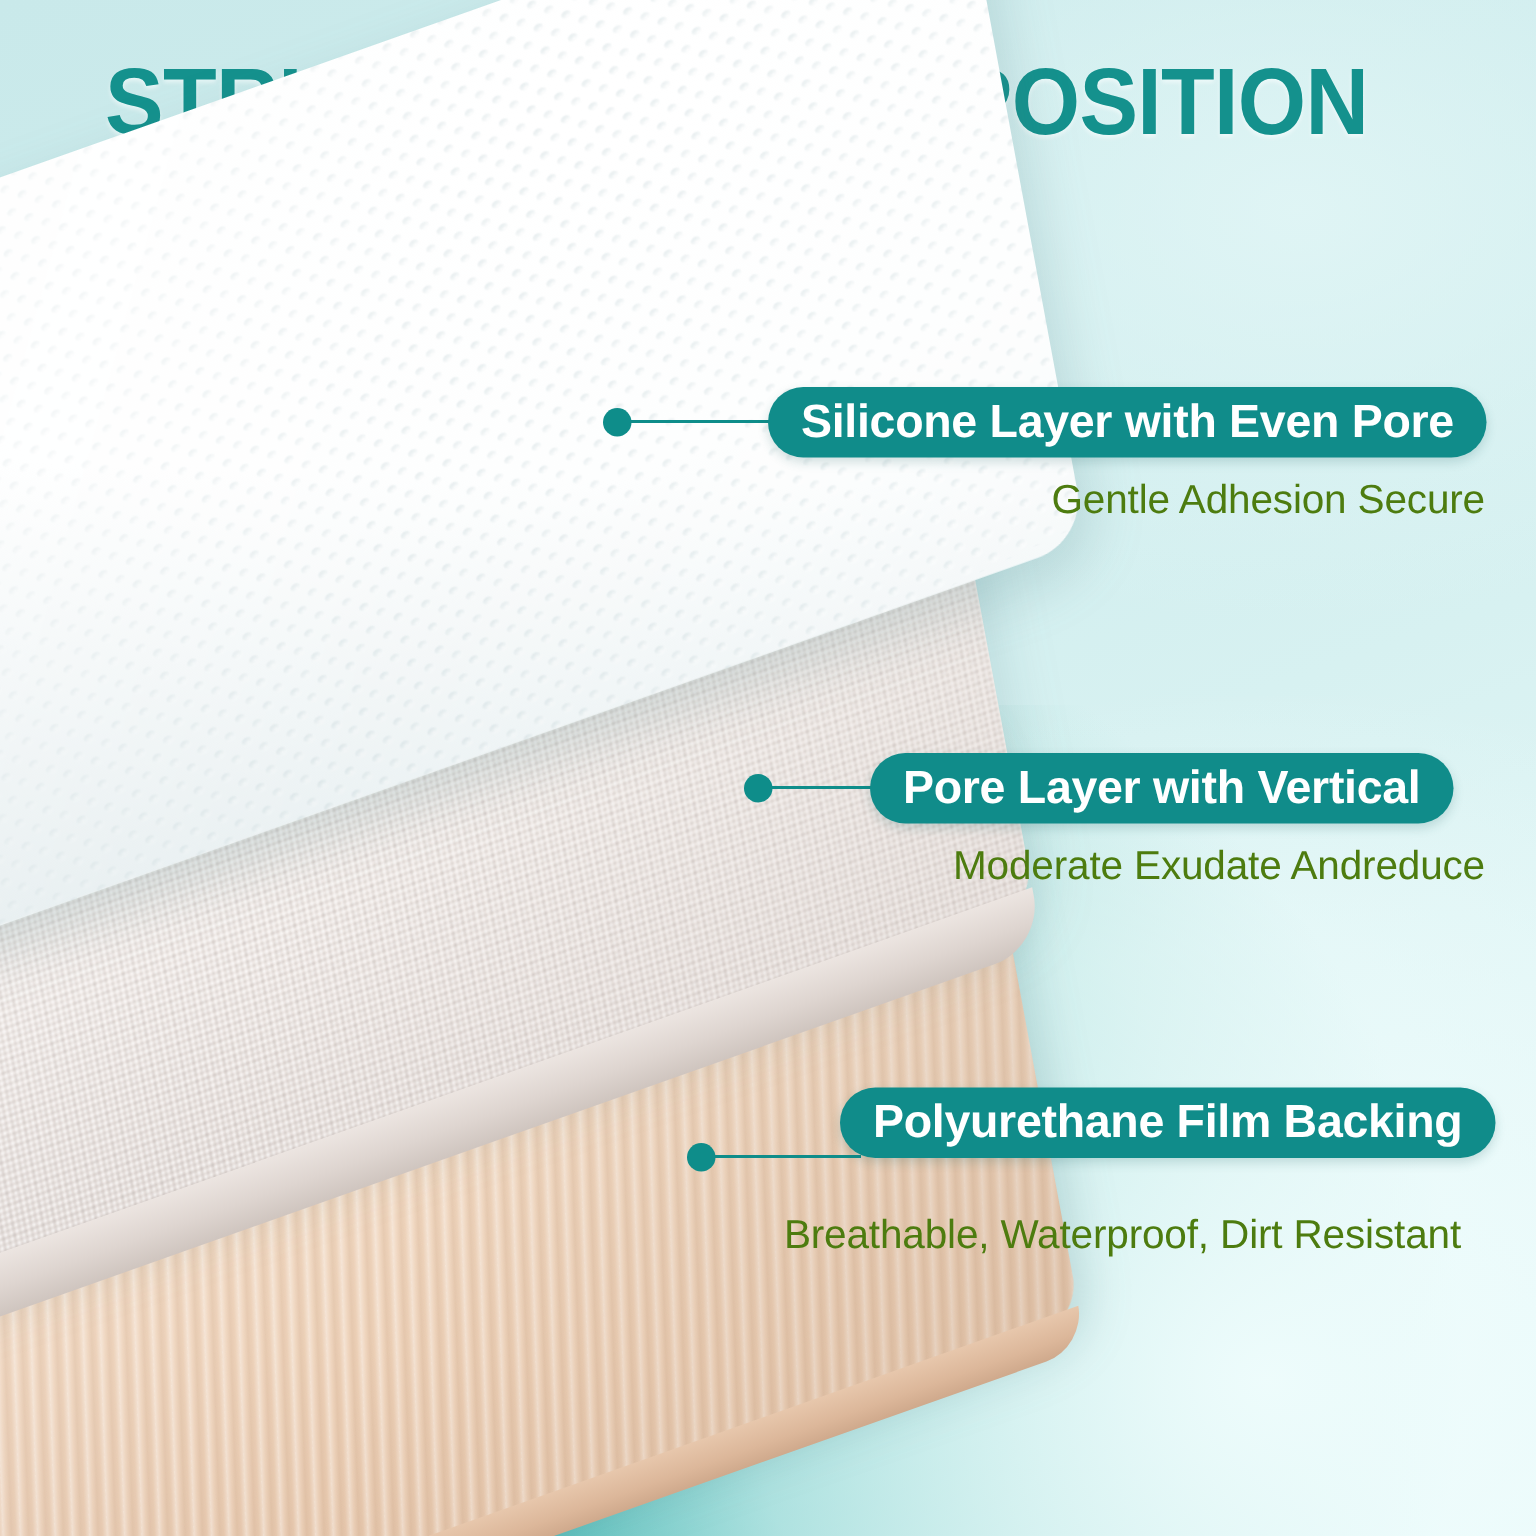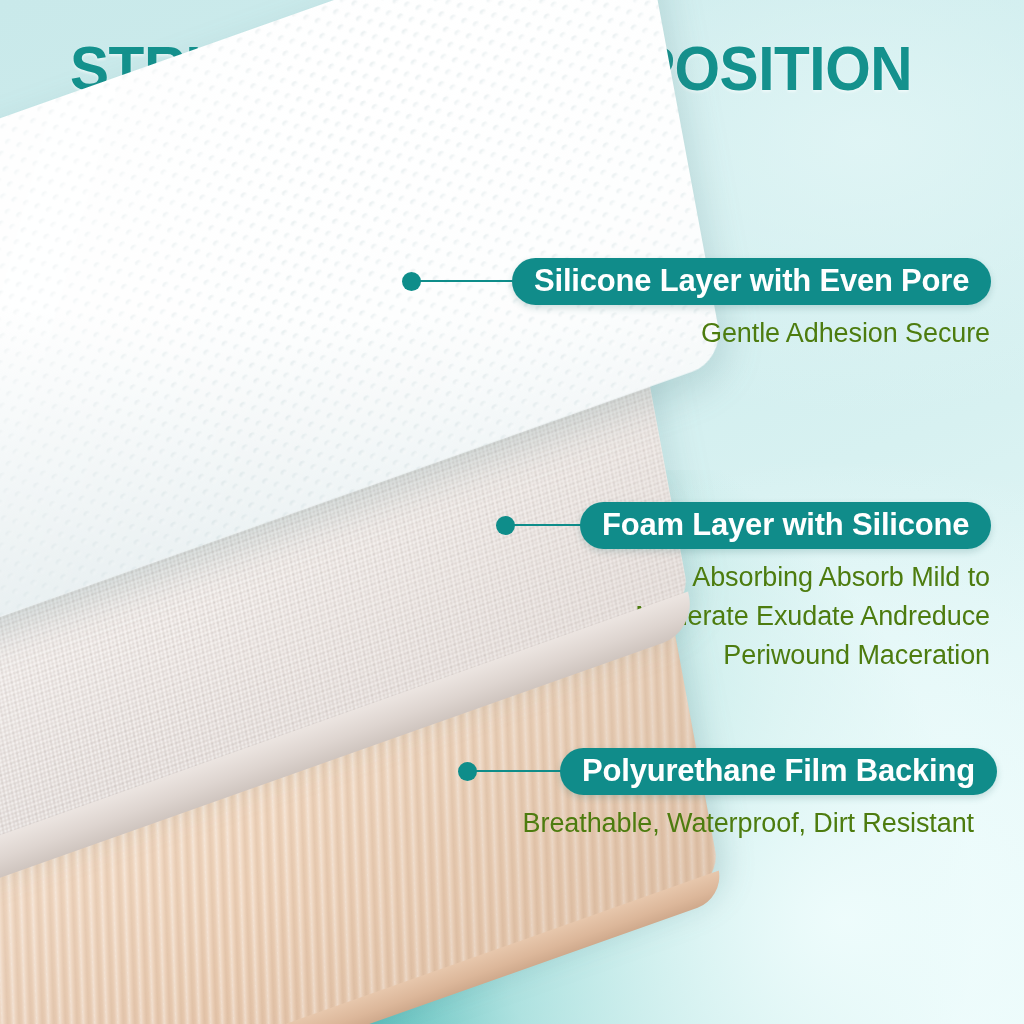--- a/index.html
+++ b/index.html
@@ -233,33 +233,31 @@
     </div>
     <div class="sub" style="left:560px;top:314px;width:430px;">
       <div>Gentle Adhesion Secure</div>
     </div>
   </div>
 
   <div class="callout">
     <div class="dot" style="left:496px;top:516px;"></div>
     <div class="leader" style="left:512px;top:524px;width:92px;"></div>
     <div class="pill" style="left:580px;top:502px;">
-      <span>Foam Layer with Silicone</span>
+      <span>Pore Layer with Vertical</span>
     </div>
     <div class="sub" style="left:540px;top:558px;width:450px;">
-      <div>Absorbing Absorb Mild to</div>
       <div>Moderate Exudate Andreduce</div>
-      <div>Periwound Maceration</div>
     </div>
   </div>
 
   <div class="callout">
     <div class="dot" style="left:458px;top:762px;"></div>
     <div class="leader" style="left:474px;top:770px;width:100px;"></div>
-    <div class="pill" style="left:560px;top:748px;">
+    <div class="pill" style="left:560px;top:725px;">
       <span>Polyurethane Film Backing</span>
     </div>
     <div class="sub" style="left:504px;top:804px;width:470px;">
       <div>Breathable, Waterproof, Dirt Resistant</div>
     </div>
   </div>
 
 </div>
 
 </body></html>

